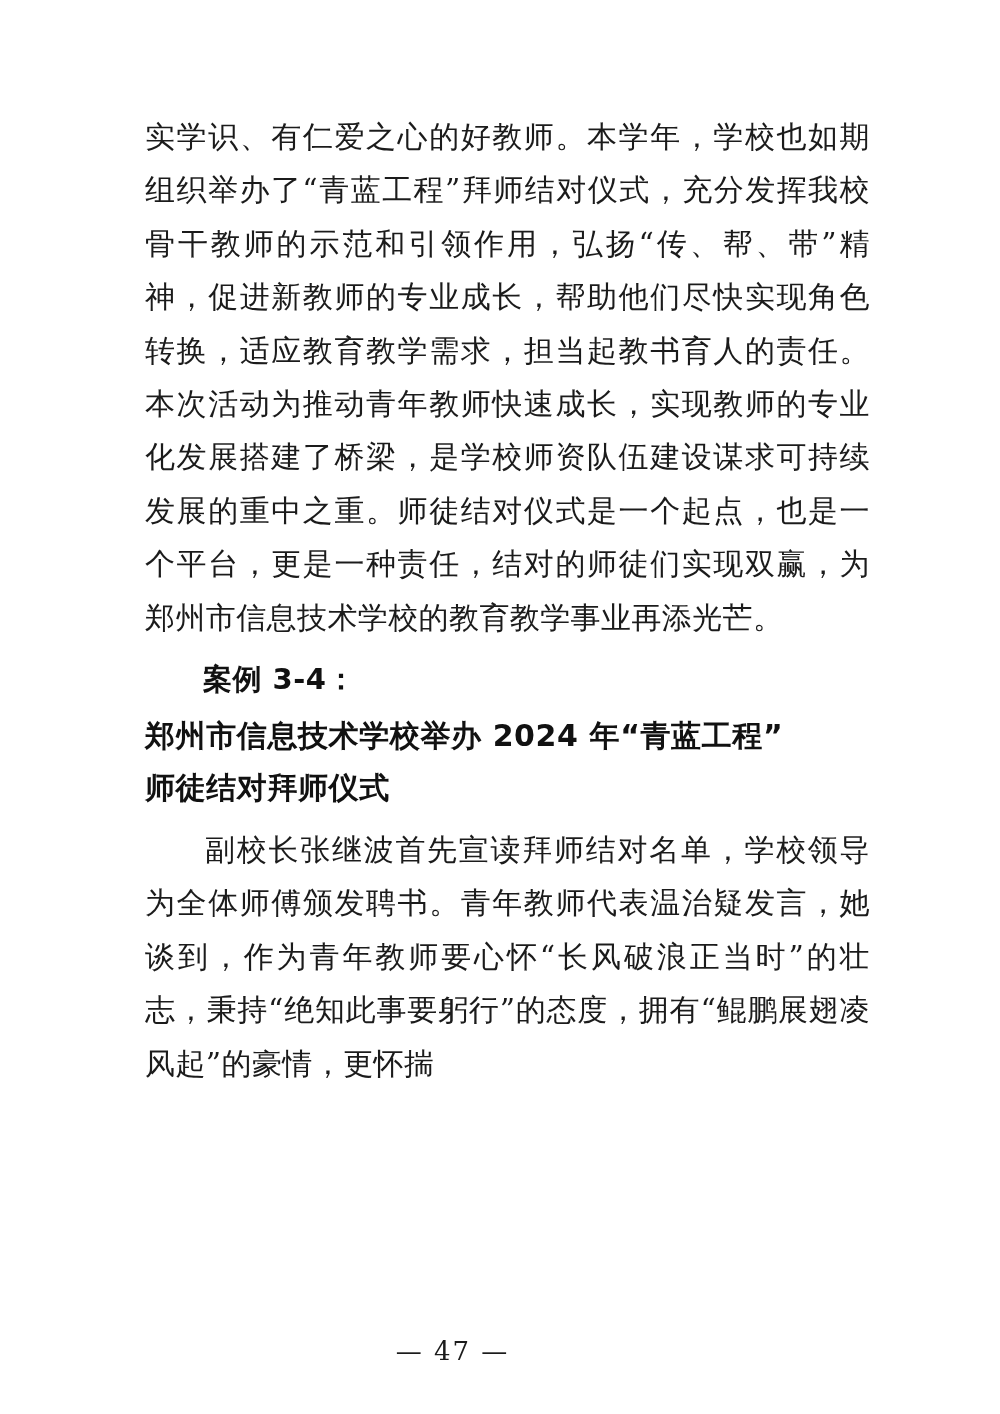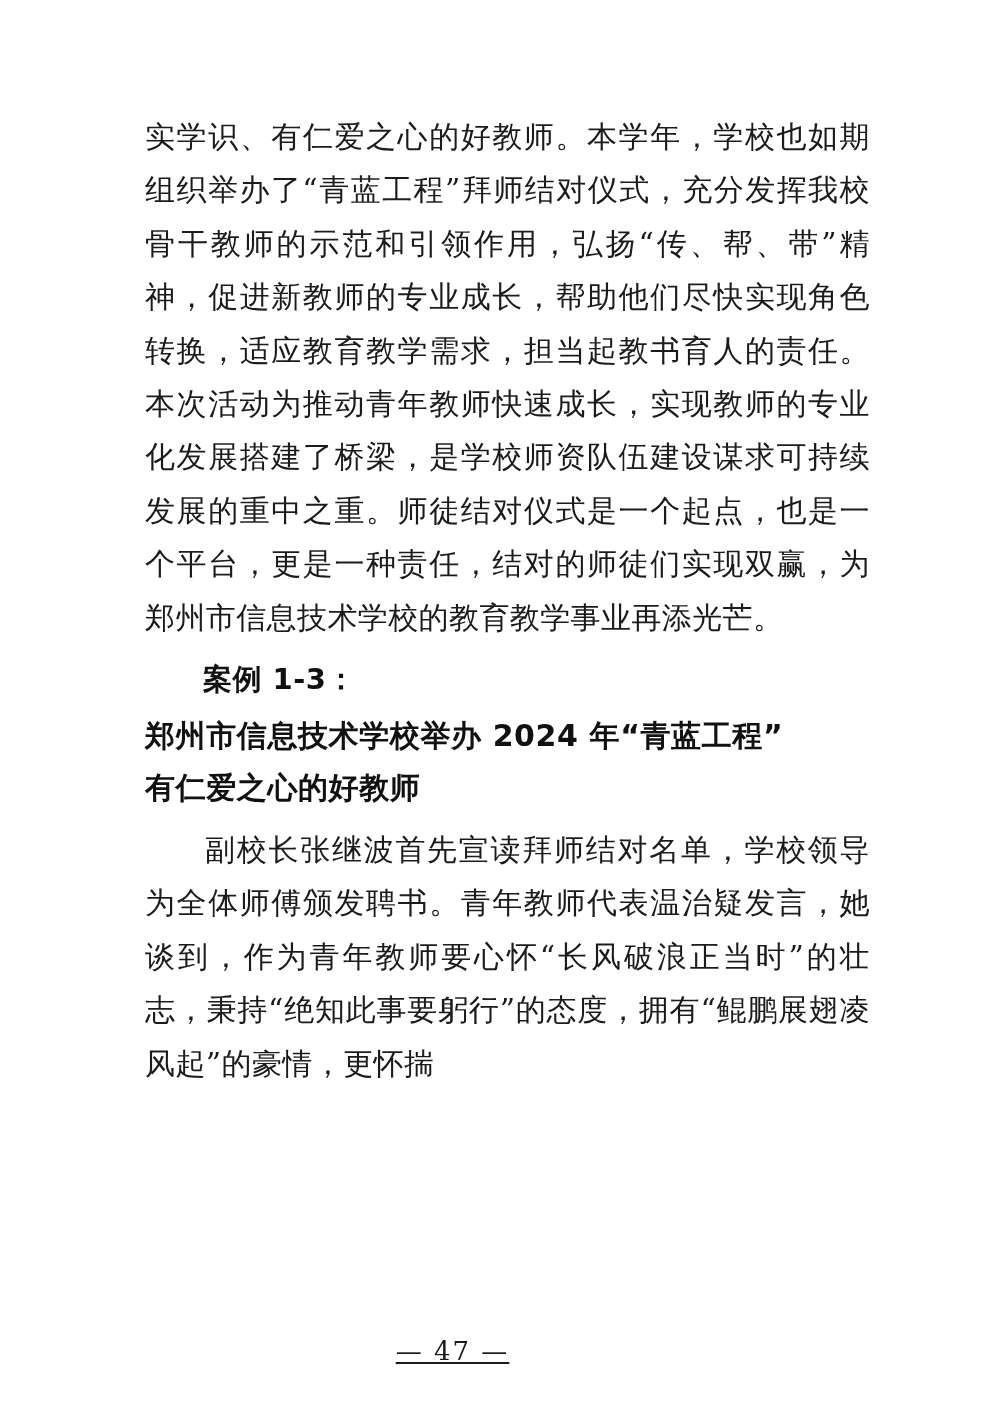--- a/index.html
+++ b/index.html
@@ -63,35 +63,34 @@
   .footer {
     position: absolute;
     left: 0;
     bottom: 48px;
     width: 905px;
     text-align: center;
     font-size: 26px;
     font-family: "DejaVu Serif", "Liberation Serif", serif;
     color: #1b1b1b;
     letter-spacing: 2px;
-    text-decoration: underline;
   }
 </style>
 </head>
 <body>
 
 <div class="page">
 
   <p class="para">实学识、有仁爱之心的好教师。本学年，学校也如期组织举办了“青蓝工程”拜师结对仪式，充分发挥我校骨干教师的示范和引领作用，弘扬“传、帮、带”精神，促进新教师的专业成长，帮助他们尽快实现角色转换，适应教育教学需求，担当起教书育人的责任。本次活动为推动青年教师快速成长，实现教师的专业化发展搭建了桥梁，是学校师资队伍建设谋求可持续发展的重中之重。师徒结对仪式是一个起点，也是一个平台，更是一种责任，结对的师徒们实现双赢，为郑州市信息技术学校的教育教学事业再添光芒。</p>
 
-  <div class="case-label">案例 1-3：</div>
+  <div class="case-label">案例 3-4：</div>
 
   <div class="case-title">
     <span class="line1">郑州市信息技术学校举办 2024 年“青蓝工程”</span>
-    <span class="line2">有仁爱之心的好教师</span>
+    <span class="line2">师徒结对拜师仪式</span>
   </div>
 
   <div class="body-block">
     <p class="para indent">副校长张继波首先宣读拜师结对名单，学校领导为全体师傅颁发聘书。青年教师代表温治疑发言，她谈到，作为青年教师要心怀“长风破浪正当时”的壮志，秉持“绝知此事要躬行”的态度，拥有“鲲鹏展翅凌风起”的豪情，更怀揣</p>
   </div>
 
 </div>
 
 <div class="footer">
   <span>— 47 —</span>

